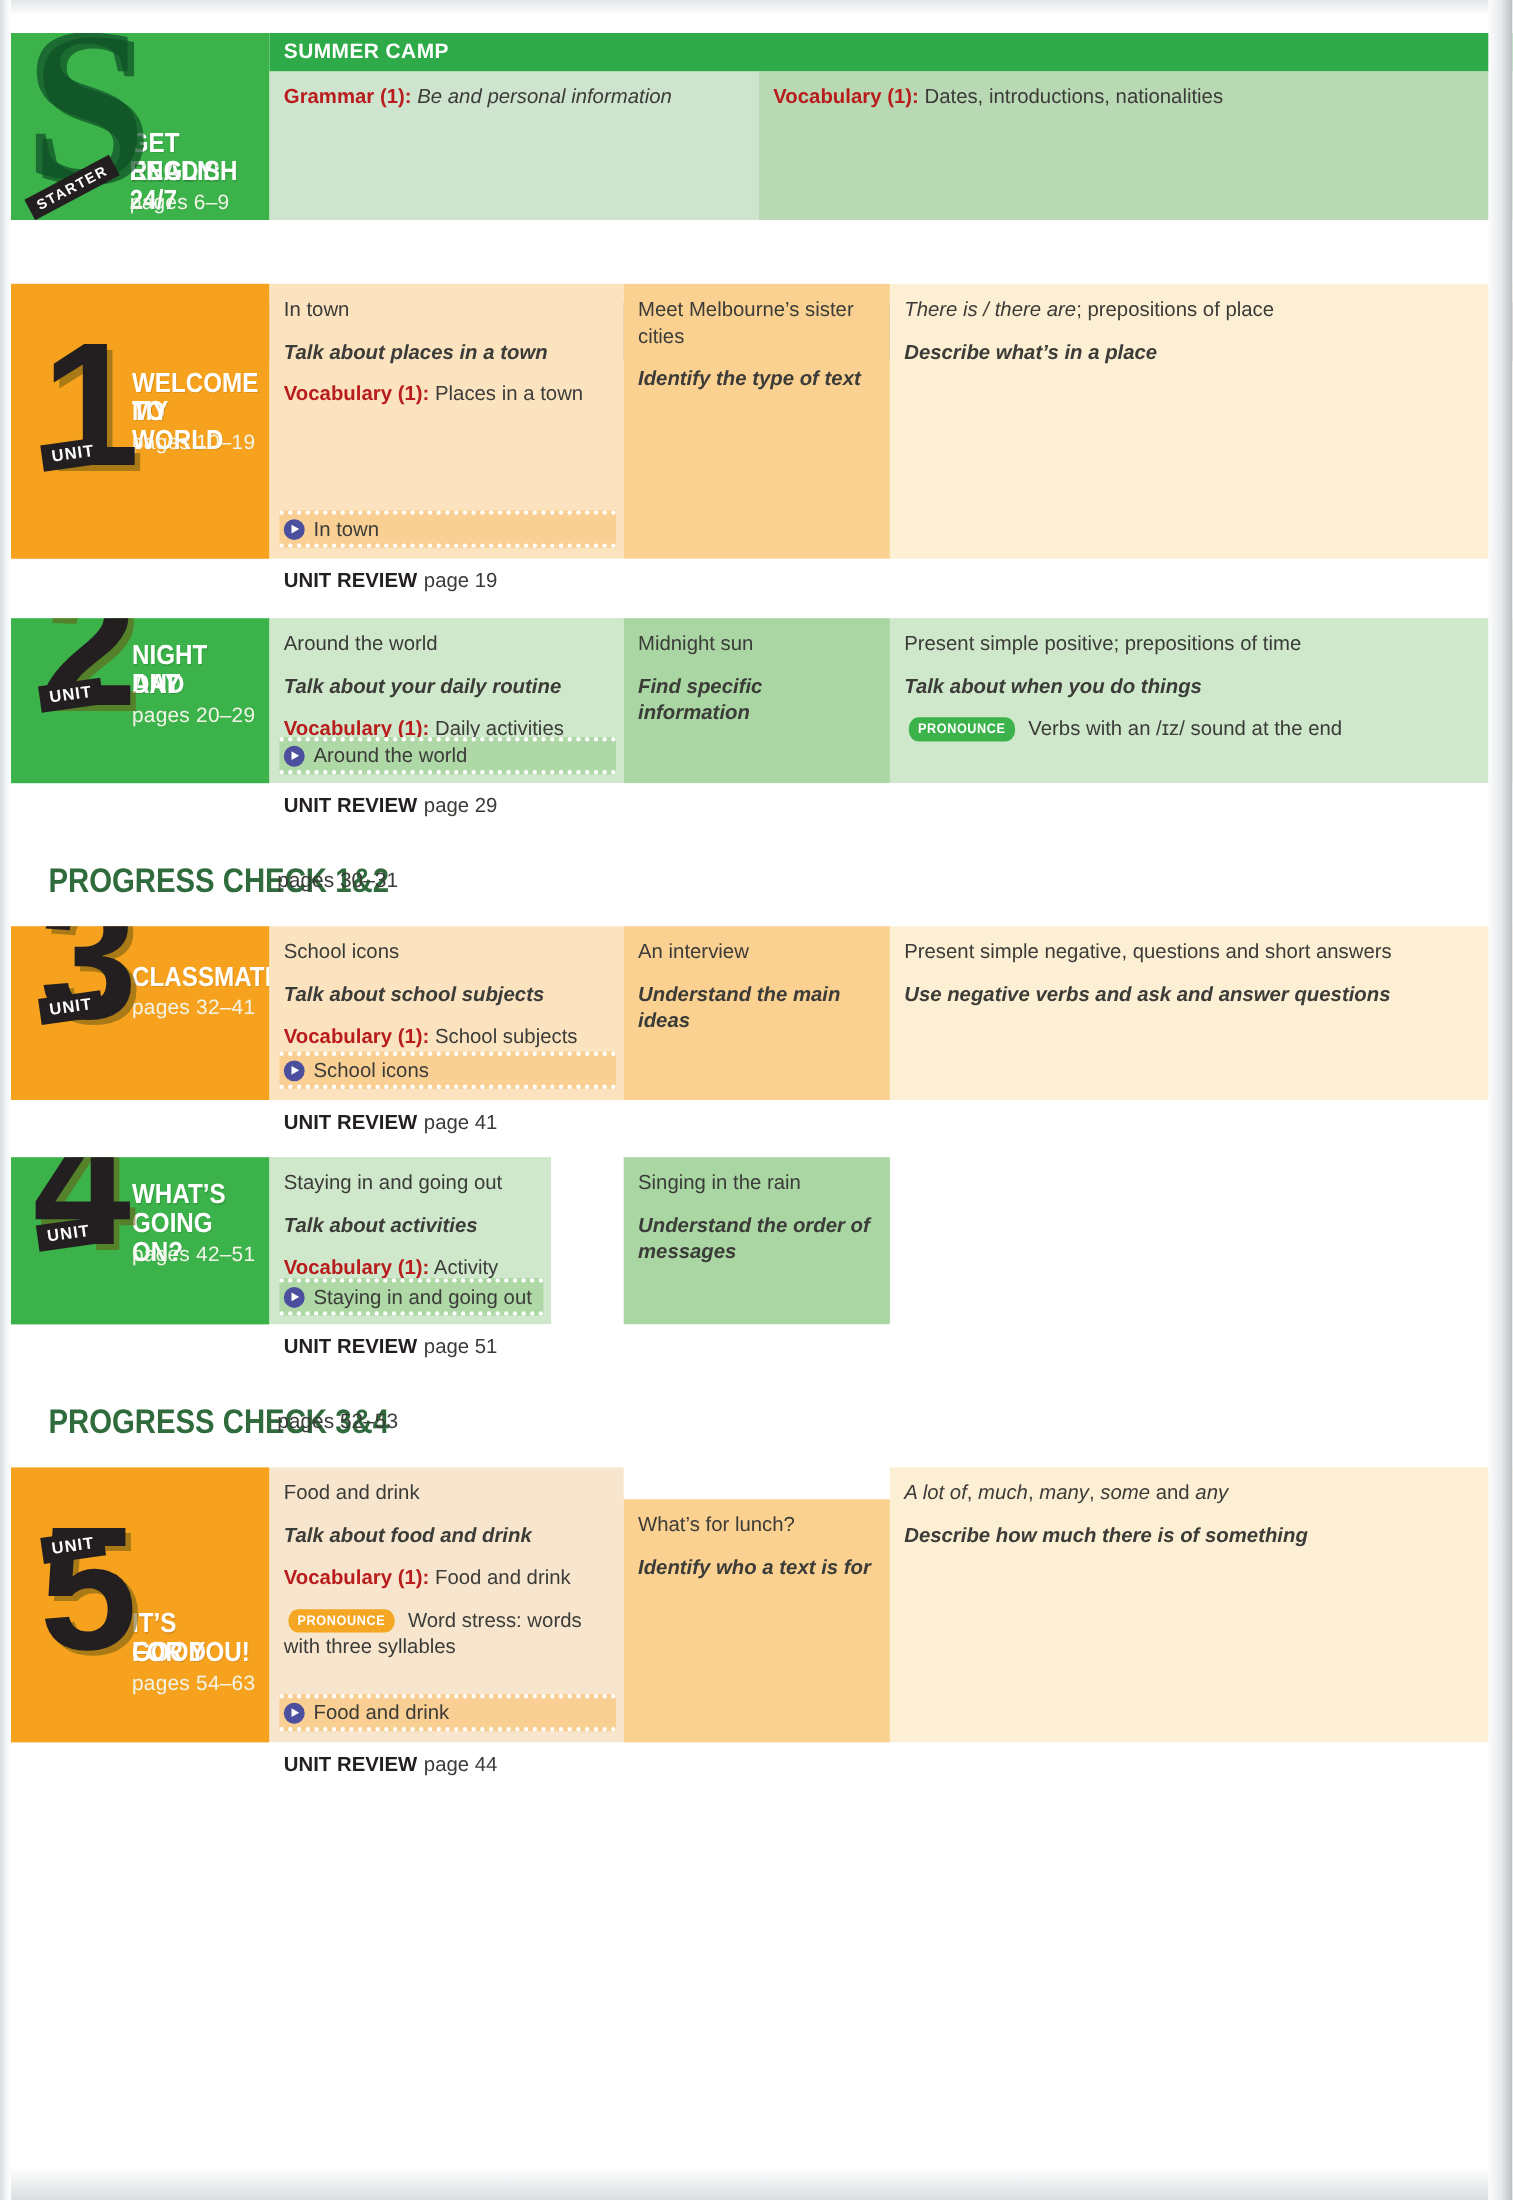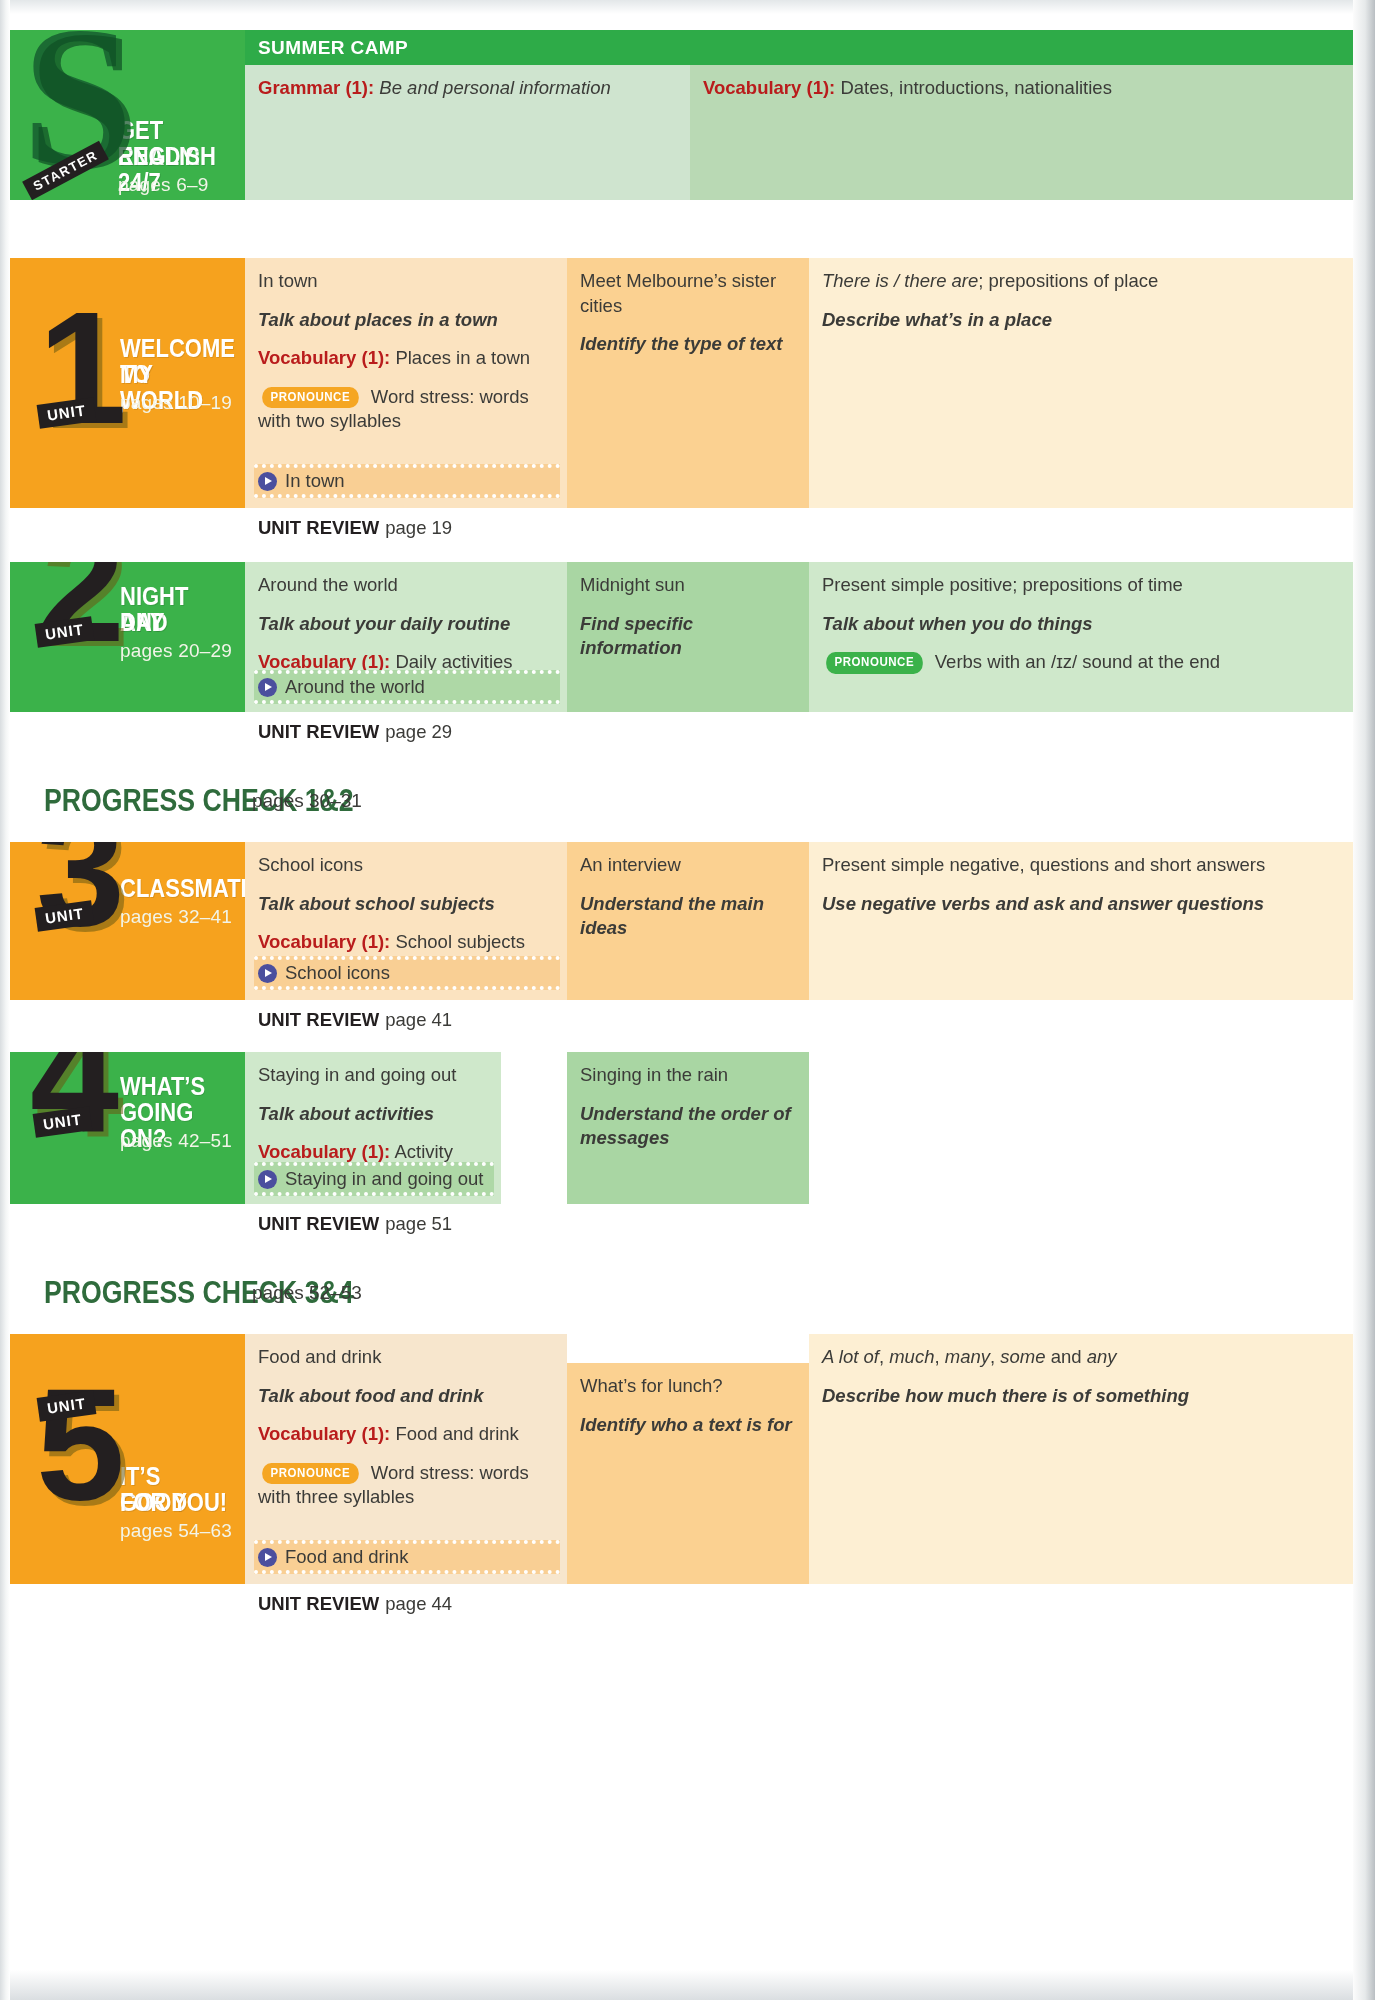--- a/index.html
+++ b/index.html
@@ -230,24 +230,20 @@
       <div class="unit-pages" style="left:120px;top:134px;">pages 10–19</div>
     </div>
 
     <div class="cell" style="left:245px;width:322px;background:#fbe3c0;">
       <p class="line">In town</p>
       <p class="line t-boldital">Talk about places in a town</p>
       <p class="line">
         <span class="t-lbl">Vocabulary (1):</span>
         <span>Places in a town</span>
       </p>
-      <p class="line">
-        <span class="pron orange">PRONOUNCE</span>
-        <span>Word stress: words with two syllables</span>
-      </p>
       <div class="vstrip" style="bottom:10px;background:#f9cf94;">
         <span class="play">
             <i></i>
           </span>
         <span class="vlabel">In town</span>
       </div>
     </div>
 
     <div class="cell" style="left:567px;width:242px;background:#fbd191;">
       <p class="line">Meet Melbourne’s sister cities</p>

